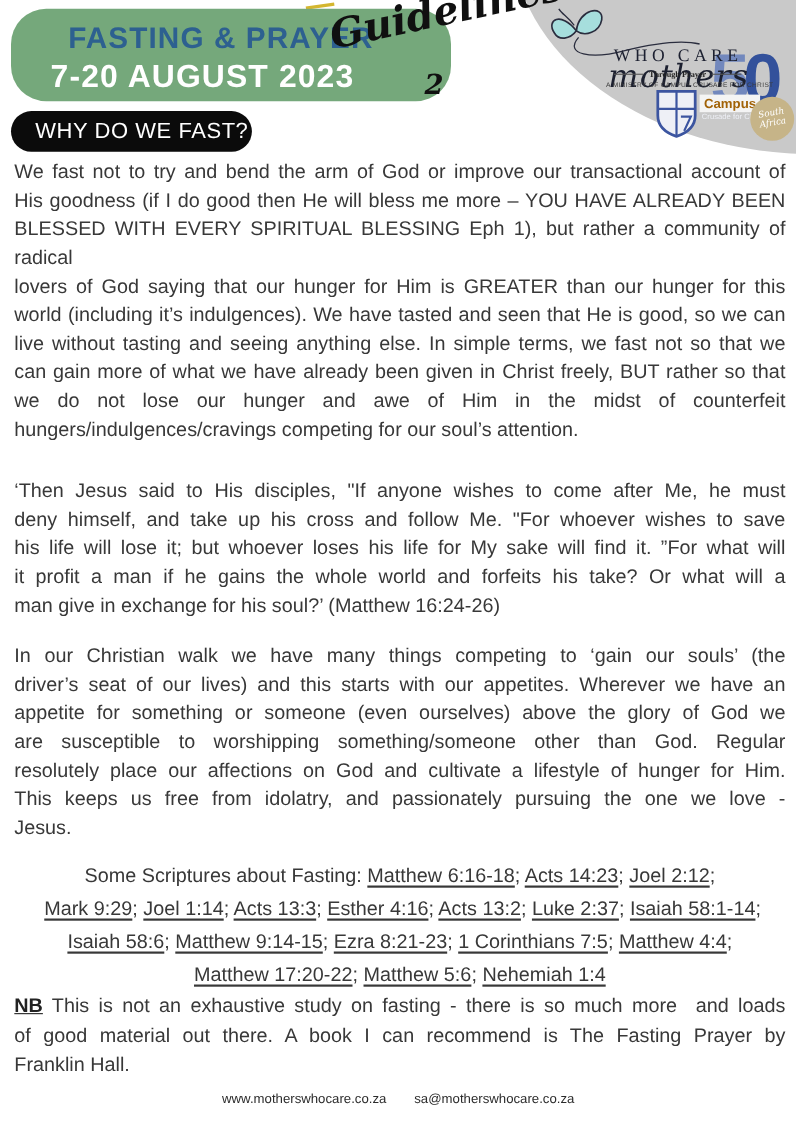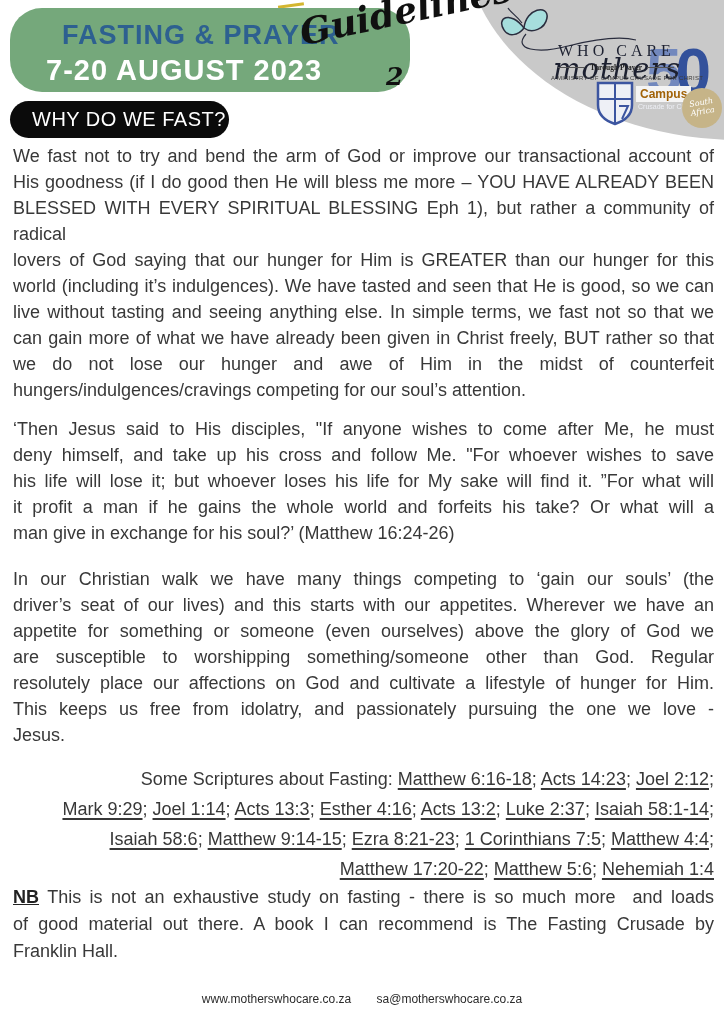--- a/index.html
+++ b/index.html
@@ -50,24 +50,24 @@
   .gold{position:absolute;left:682px;top:88px;width:40px;height:40px;border-radius:50%;
         background:#c6b488;z-index:3;display:flex;align-items:center;justify-content:center;}
   .gold span{font-family:"DejaVu Serif",serif;font-style:italic;font-size:8px;color:#fff;
              transform:rotate(-10deg);text-align:center;line-height:1.1;}
 
   
   .content{position:absolute;left:13px;right:10px;top:143px;font-size:18px;}
   .jline{text-align:justify;text-align-last:justify;line-height:26px;}
   .jline.last{text-align-last:left;}
   .para{margin:0;}
-  #p2{margin-top:13px;}
+  #p2{margin-top:30px;}
   #p3{margin-top:20px;}
   #scriptures{margin-top:16px;}
-  #scriptures .sline{line-height:30px;text-align:right;}
+  #scriptures .sline{line-height:30px;text-align:center;}
   .sref{text-decoration:underline;text-decoration-thickness:1.5px;text-underline-offset:3px;
         cursor:pointer;}
   #nb{margin-top:0;}
   #nb .jline{line-height:27px;}
   .nblabel{font-weight:bold;text-decoration:underline;color:#222;}
 
   .footer{position:absolute;left:0;top:992px;width:100%;text-align:center;font-size:12px;
           color:#2b2b2b;}
   .footer span{margin:0 11px;}
 </style>
@@ -150,21 +150,21 @@
         <div class="jline last">Jesus.</div>
       </div>
     <div class="para" id="scriptures">
         <div class="sline"><span>Some Scriptures about Fasting: </span><span class="sref">Matthew 6:16-18</span><span>; </span><span class="sref">Acts 14:23</span><span>; </span><span class="sref">Joel 2:12</span><span>;</span></div>
         <div class="sline"><span>&nbsp;</span><span class="sref">Mark 9:29</span><span>; </span><span class="sref">Joel 1:14</span><span>; </span><span class="sref">Acts 13:3</span><span>; </span><span class="sref">Esther 4:16</span><span>; </span><span class="sref">Acts 13:2</span><span>; </span><span class="sref">Luke 2:37</span><span>; </span><span class="sref">Isaiah 58:1-14</span><span>;</span></div>
         <div class="sline"><span class="sref">Isaiah 58:6</span><span>; </span><span class="sref">Matthew 9:14-15</span><span>; </span><span class="sref">Ezra 8:21-23</span><span>; </span><span class="sref">1 Corinthians 7:5</span><span>; </span><span class="sref">Matthew 4:4</span><span>;</span></div>
         <div class="sline"><span class="sref">Matthew 17:20-22</span><span>; </span><span class="sref">Matthew 5:6</span><span>; </span><span class="sref">Nehemiah 1:4</span></div>
       </div>
     <div class="para" id="nb">
         <div class="jline"><span class="nblabel">NB</span> This is not an exhaustive study on fasting - there is so much more &nbsp;and loads</div>
-        <div class="jline">of good material out there. A book I can recommend is The Fasting Crusade by</div>
+        <div class="jline">of good material out there. A book I can recommend is The Fasting Prayer by</div>
         <div class="jline last">Franklin Hall.</div>
       </div>
   </div>
 
   <div class="footer">
     <span>www.motherswhocare.co.za</span>
     <span>sa@motherswhocare.co.za</span>
   </div>
 
 </div>

